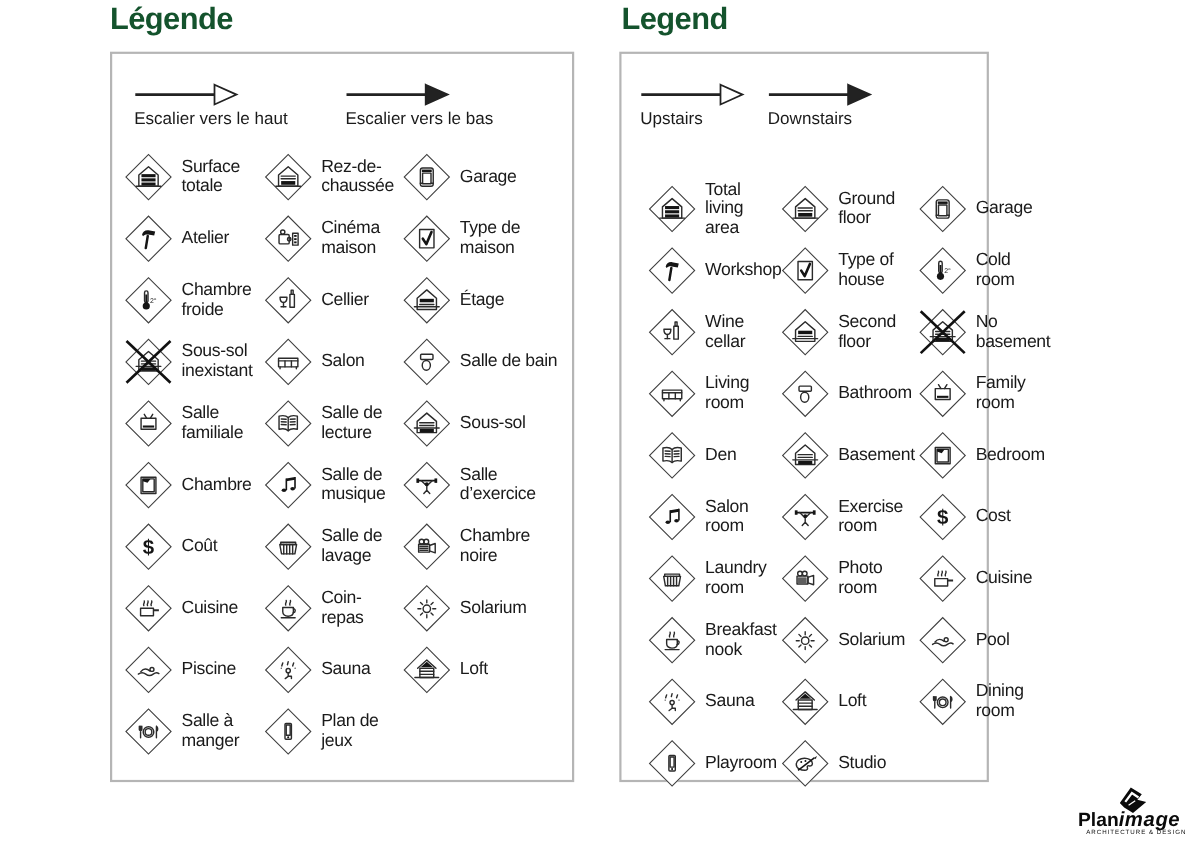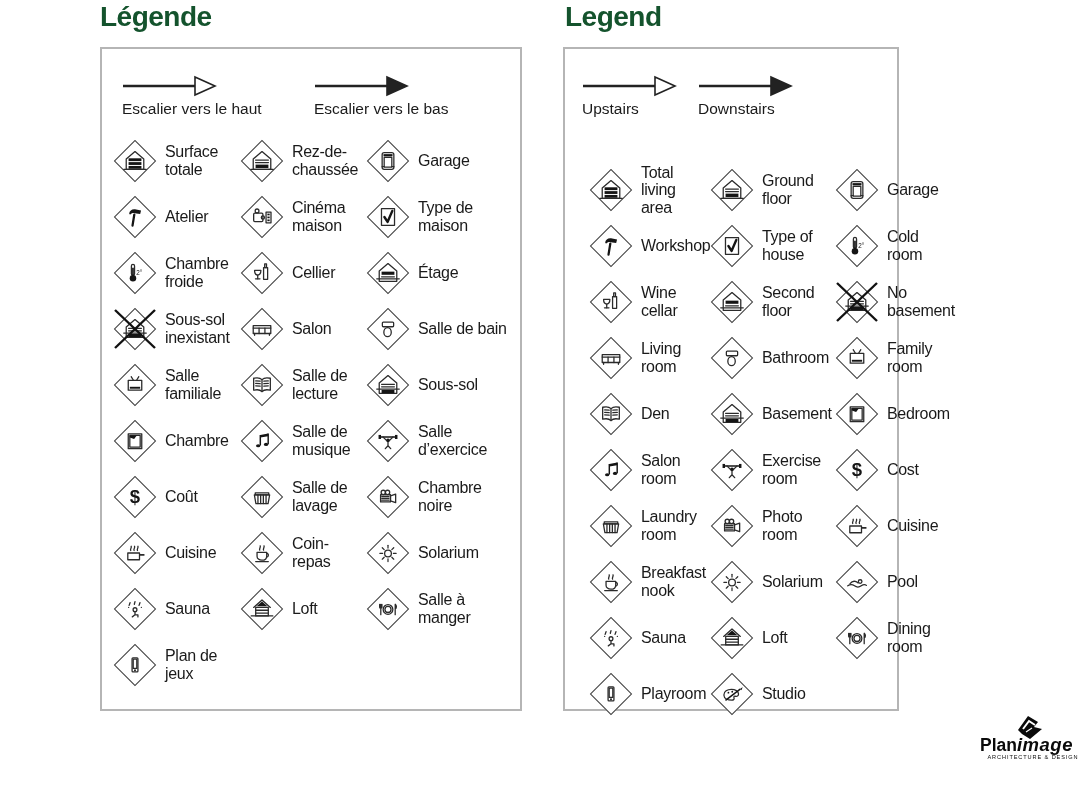--- a/index.html
+++ b/index.html
@@ -374,20 +374,31 @@
               <line x1="8.6" y1="15.8" x2="6.9" y2="17.5"></line>
             </g>
           </svg>
         </span>
         <span class="lab">Solarium</span>
       </div>
       <div class="cell">
         <span class="dia">
           <span class="dsq"></span>
           <svg class="ic" viewBox="0 0 24 24" aria-hidden="true">
+            <path d="M3.8 15.4 C5.8 13.9 7.8 13.9 9.8 15.4 C11.8 16.9 13.8 16.9 15.8 15.4 C17.6 14 19.2 14 20.4 15" stroke="#2b2b2b" fill="none" stroke-width="1.15" stroke-linecap="round" stroke-linejoin="round"></path>
+            <circle cx="14.8" cy="11.6" r="1.6" stroke="#2b2b2b" fill="none" stroke-width="1.15" stroke-linecap="round" stroke-linejoin="round"></circle>
+            <path d="M5.8 13.4 C8.2 10.6 10.8 10.9 13 12.8" stroke="#2b2b2b" fill="none" stroke-width="1.15" stroke-linecap="round" stroke-linejoin="round"></path>
+          </svg>
+        </span>
+        <span class="lab">Piscine</span>
+      </div>
+      <div class="cell">
+        <span class="dia">
+          <span class="dsq"></span>
+          <svg class="ic" viewBox="0 0 24 24" aria-hidden="true">
             <circle cx="12" cy="12.6" r="1.7" stroke="#2b2b2b" fill="none" stroke-width="1.15" stroke-linecap="round" stroke-linejoin="round"></circle>
             <path d="M12 14.4 V17.2 L14.6 17.2 V19 M12 17.2 L9.6 19" stroke="#2b2b2b" fill="none" stroke-width="1.15" stroke-linecap="round" stroke-linejoin="round"></path>
             <path d="M7.6 6.4 L6.8 8.8 M12 5.4 L11.4 7.8 M16.4 6.4 L15.6 8.8" stroke="#2b2b2b" fill="none" stroke-width="1.15" stroke-linecap="round" stroke-linejoin="round"></path>
             <circle cx="6.4" cy="10.6" r="0.5" fill="#151515"></circle>
             <circle cx="17.6" cy="10.6" r="0.5" fill="#151515"></circle>
           </svg>
         </span>
         <span class="lab">Sauna</span>
       </div>
       <div class="cell">

